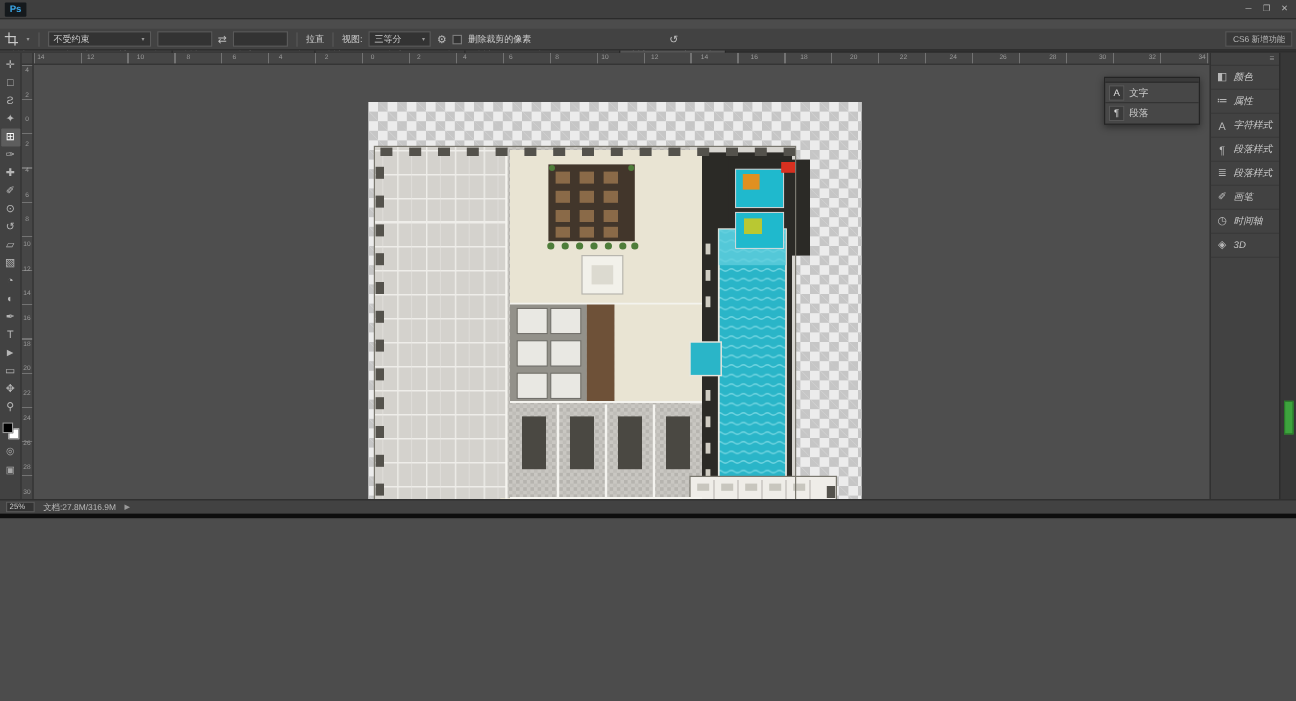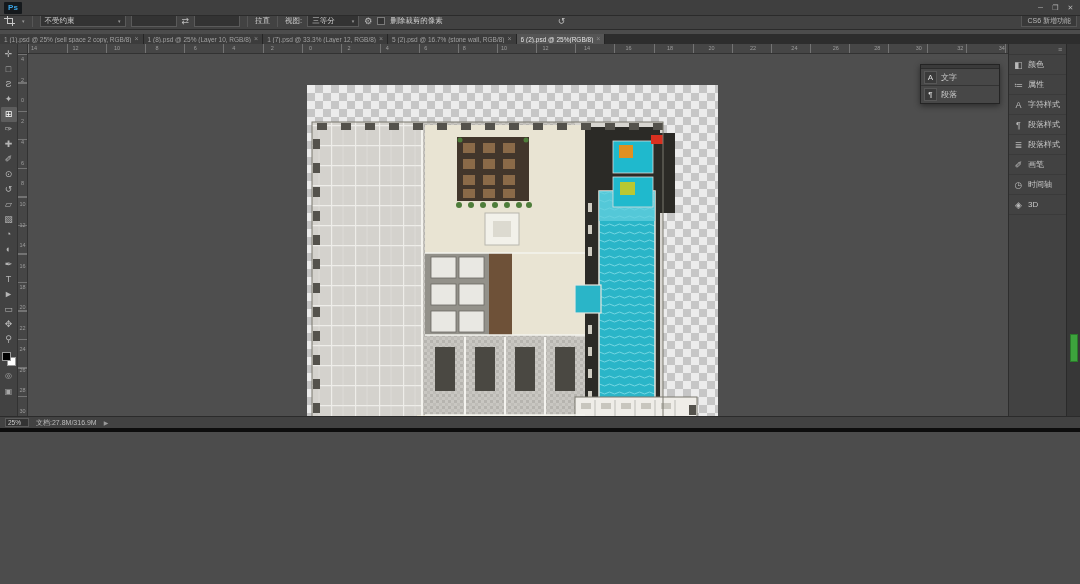--- a/index.html
+++ b/index.html
@@ -6,21 +6,21 @@
   html,body{width:1080px;height:584px;overflow:hidden;background:#4c4c4c;}
   #app{position:relative;width:1080px;height:432px;background:#4c4c4c;overflow:hidden;}
 
   .hbar{position:absolute;left:0;right:0;display:flex;align-items:center;}
   #menu-bar{top:0;height:16px;background:#3f3f3f;border-bottom:1px solid #2b2b2b;z-index:40;}
   #ps-logo{width:18px;height:12px;margin:0 5px 0 4px;background:#15191c;color:#3ba7e8;font-size:8px;font-weight:bold;display:flex;align-items:center;justify-content:center;border-radius:1px;flex:none;}
   .menu-item{font-size:8.5px;color:#cfcfcf;padding:0 6px;line-height:16px;white-space:nowrap;}
   #win-controls{margin-left:auto;display:flex;margin-right:2px;}
   .win-btn{color:#b5b5b5;font-size:7px;width:15px;text-align:center;line-height:16px;}
 
-  #options-bar{top:12px;height:18px;background:#424242;border-bottom:1px solid #2b2b2b;z-index:39;padding-left:4px;gap:5px;}
+  #options-bar{top:24px;height:18px;background:#424242;border-bottom:1px solid #2b2b2b;z-index:39;padding-left:4px;gap:5px;}
   .crop-ico{position:relative;width:11px;height:11px;display:inline-block;flex:none;}
   .crop-ico::before{content:"";position:absolute;left:3px;top:0;width:7px;height:8px;border-left:1px solid #c9c9c9;border-bottom:1px solid #c9c9c9;}
   .crop-ico::after{content:"";position:absolute;left:0;top:3px;width:8px;height:7px;border-right:1px solid #c9c9c9;border-top:1px solid #c9c9c9;}
   .caret{font-size:5px;color:#999;margin-left:2px;}
   .dropdown{height:13px;background:#333;border:1px solid #5a5a5a;color:#ccc;font-size:7.5px;display:flex;align-items:center;padding:0 4px;white-space:nowrap;}
   .txtfield{width:46px;height:13px;background:#333;border:1px solid #5a5a5a;color:#ccc;font-size:7.5px;padding:0 2px;}
   .opt-label{font-size:7.5px;color:#ccc;white-space:nowrap;}
   .opt-ico{color:#bdbdbd;font-size:9px;line-height:14px;}
   .sep{width:1px;height:12px;background:#565656;margin:0 2px;flex:none;}
   .checkbox{width:8px;height:8px;border:1px solid #7a7a7a;background:#333;font-size:7px;line-height:7px;color:#ddd;text-align:center;flex:none;}
@@ -63,21 +63,21 @@
   #float-grip{height:4px;background:#3a3a3a;border-bottom:1px solid #2c2c2c;}
   .float-row{height:17px;display:flex;align-items:center;gap:4px;border-bottom:1px solid #333;padding:0 3px;}
   .float-row:last-child{border-bottom:none;}
   .float-ico{width:13px;height:13px;background:#3a3a3a;border:1px solid #575757;color:#ddd;font-size:8px;display:flex;align-items:center;justify-content:center;flex:none;}
   .float-label{font-size:8px;color:#cccccc;white-space:nowrap;}
 
   #dock{position:absolute;right:14px;top:44px;width:58px;bottom:16px;background:#424242;border-left:1px solid #2d2d2d;z-index:37;}
   #dock-header{height:11px;display:flex;justify-content:flex-end;align-items:center;padding:0 4px;color:#999;font-size:7px;border-bottom:1px solid #383838;}
   .dock-item{height:20px;display:flex;align-items:center;gap:4px;padding:0 4px;border-bottom:1px solid #3a3a3a;}
   .dock-ico{width:11px;color:#b8b8b8;font-size:9px;text-align:center;flex:none;}
-  .dock-label{font-size:8px;color:#c8c8c8;white-space:nowrap;}
+  .dock-label{font-size:8px;color:#c8c8c8;white-space:nowrap;font-style:italic;}
 
   #right-strip{position:absolute;right:0;top:44px;width:14px;bottom:16px;background:#373737;border-left:1px solid #2a2a2a;z-index:37;}
   #strip-indicator{position:absolute;left:3px;top:290px;width:8px;height:28px;background:#3da33d;border:1px solid #2b7a2b;}
 
   #status-bar{position:absolute;left:0;right:0;bottom:4px;height:12px;background:#424242;border-top:1px solid #2b2b2b;display:flex;align-items:center;z-index:40;padding-left:5px;gap:7px;}
   #zoom-box{min-width:24px;height:9px;background:#333;border:1px solid #5a5a5a;color:#ccc;font-size:6.5px;display:flex;align-items:center;padding:0 2px;}
   #doc-info{font-size:7px;color:#bbbbbb;white-space:nowrap;}
   #status-arrow{font-size:6px;color:#999;}
   #taskbar{position:absolute;left:0;right:0;bottom:0;height:4px;background:#0d0d0d;z-index:41;}
 </style>

